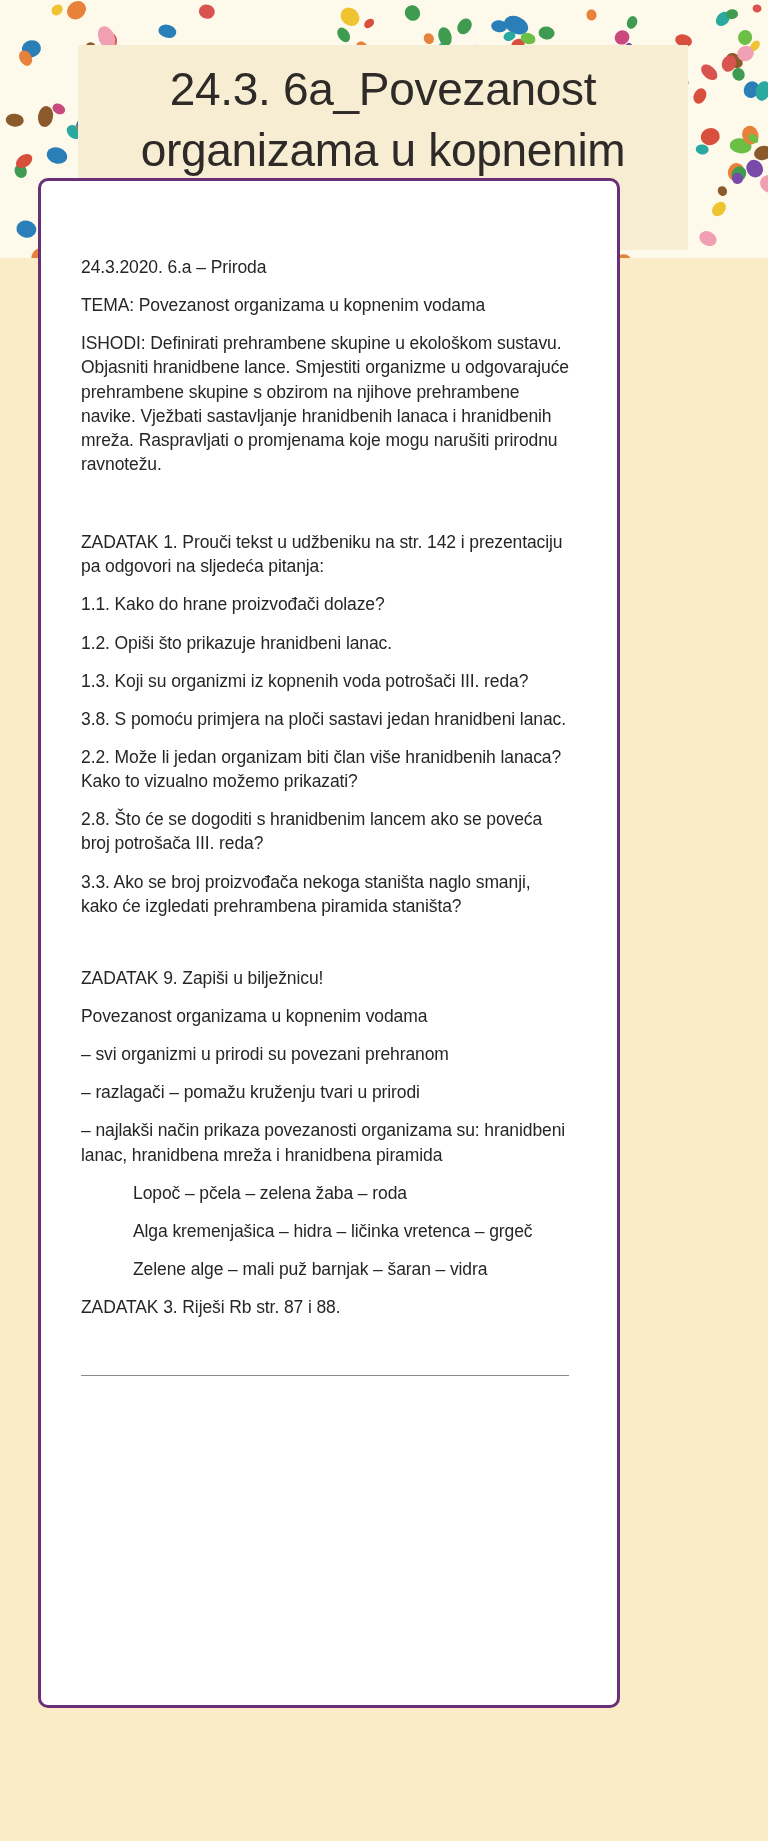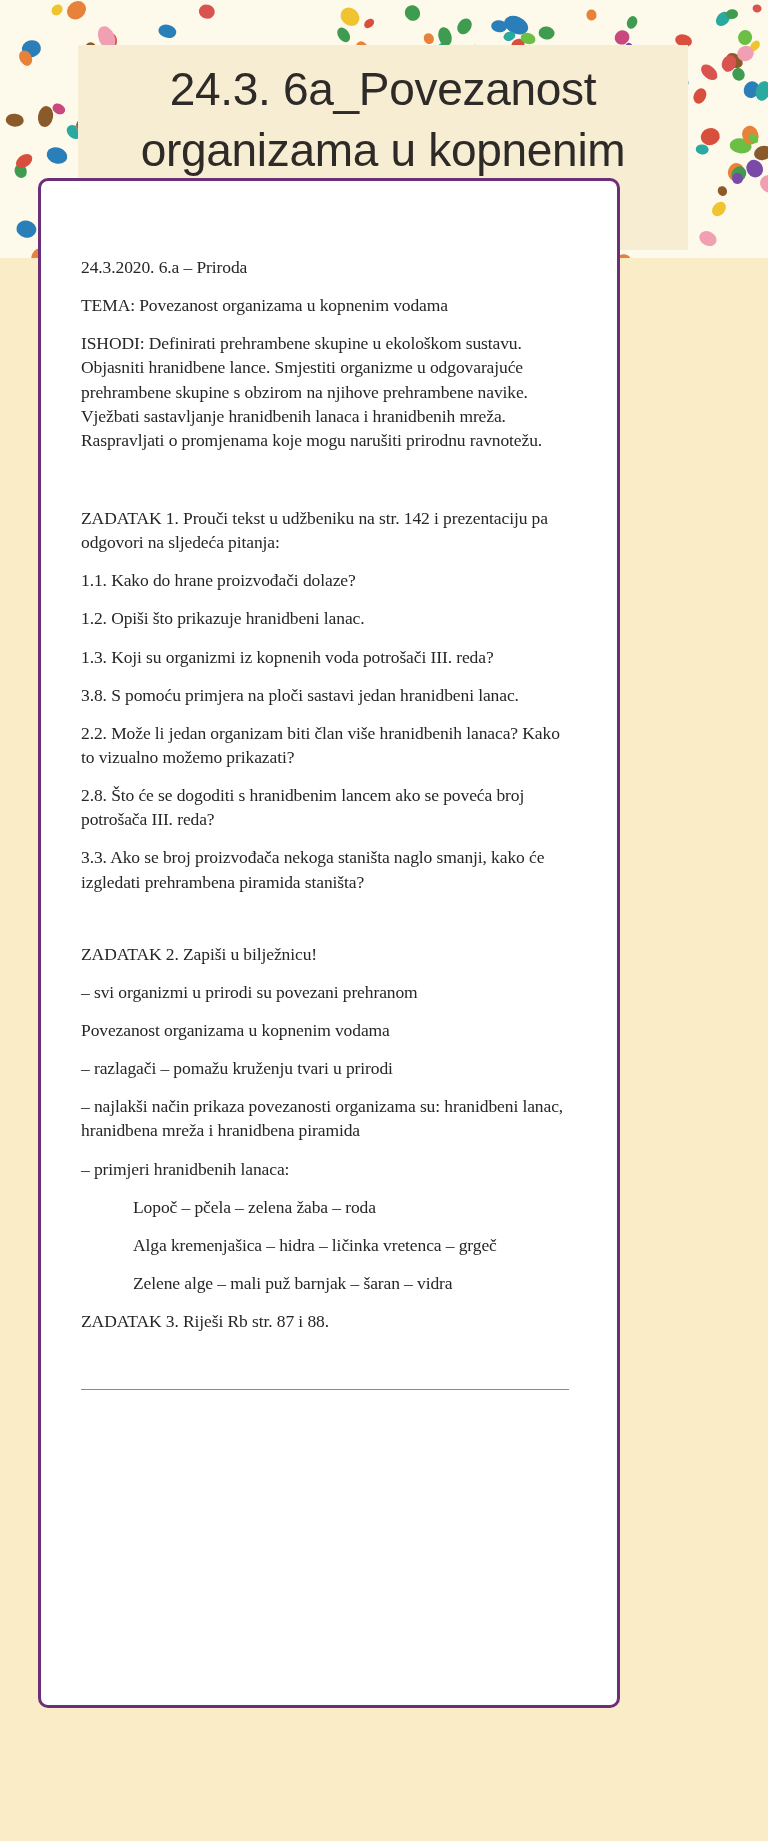--- a/index.html
+++ b/index.html
@@ -71,21 +71,20 @@
     position: absolute;
     inset: 0;
     background: #ffffff;
     border: 3px solid #6b2f77;
     border-radius: 10px;
     box-sizing: border-box;
     overflow: hidden;
   }
   .card-inner {
     padding: 74px 48px 0 40px;
-    font-family: Liberation Serif, serif;
   }
 
   p.line {
     margin: 0 0 14px 0;
     font-size: 17.5px;
     line-height: 1.38;
     color: #262626;
     letter-spacing: -0.1px;
   }
   .spacer-lg {
@@ -299,26 +298,25 @@
       <p class="line">1.1. Kako do hrane proizvođači dolaze?</p>
       <p class="line">1.2. Opiši što prikazuje hranidbeni lanac.</p>
       <p class="line">1.3. Koji su organizmi iz kopnenih voda potrošači III. reda?</p>
       <p class="line">3.8. S pomoću primjera na ploči sastavi jedan hranidbeni lanac.</p>
       <p class="line">2.2. Može li jedan organizam biti član više hranidbenih lanaca? Kako to vizualno možemo prikazati?</p>
       <p class="line">2.8. Što će se dogoditi s hranidbenim lancem ako se poveća broj potrošača III. reda?</p>
       <p class="line">3.3. Ako se broj proizvođača nekoga staništa naglo smanji, kako će izgledati prehrambena piramida staništa?</p>
 
       <div class="spacer-md"></div>
 
-      <p class="line">ZADATAK 2. Zapiši u bilježnicu!</p>
+      <p class="line">ZADATAK 9. Zapiši u bilježnicu!</p>
+      <p class="line">Povezanost organizama u kopnenim vodama</p>
       <p class="line">– svi organizmi u prirodi su povezani prehranom</p>
-      <p class="line">Povezanost organizama u kopnenim vodama</p>
       <p class="line">– razlagači  – pomažu kruženju tvari u prirodi</p>
       <p class="line">– najlakši način prikaza povezanosti organizama su: hranidbeni lanac, hranidbena mreža i hranidbena piramida</p>
-      <p class="line">– primjeri hranidbenih lanaca:</p>
 
       <p class="line indent">Lopoč – pčela – zelena žaba – roda</p>
       <p class="line indent">Alga kremenjašica – hidra – ličinka vretenca – grgeč</p>
       <p class="line indent">Zelene alge – mali puž barnjak – šaran – vidra</p>
 
       <p class="line">ZADATAK 3. Riješi Rb str. 87 i 88.</p>
 
       <hr class="divider">
     </div>
   </div>

